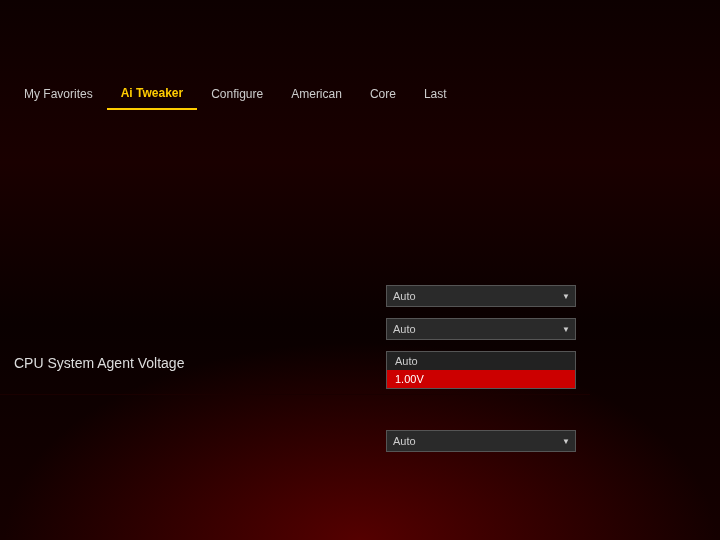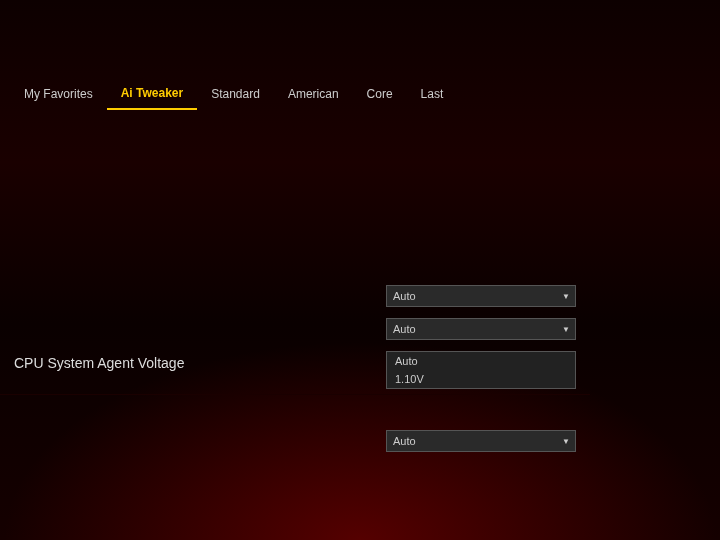--- a/index.html
+++ b/index.html
@@ -407,21 +407,21 @@
       <div class="top-bar-item">
         <span class="icon">?</span>
         <span>Hot Keys</span>
       </div>
     </div>
   </div>
 
   <div class="nav-tabs">
     <div class="nav-tab">My Favorites</div>
     <div class="nav-tab active" style="color:#ffcc00;border-bottom:2px solid #ffcc00;">Ai Tweaker</div>
-    <div class="nav-tab">Standard</div>
+    <div class="nav-tab">Configure</div>
     <div class="nav-tab">American</div>
     <div class="nav-tab">Core</div>
     <div class="nav-tab">Last</div>
   </div>
 
   <div class="content-area">
 
     <div class="main-panel">
       <div class="settings-list">
 
@@ -471,21 +471,21 @@
             </select>
             <span class="select-arrow">▼</span>
           </div>
         </div>
 
         <div class="setting-row" style="position:relative;align-items:flex-start;">
           <span class="setting-label" style="padding-top:4px;">CPU System Agent Voltage</span>
           <div style="position:relative;width:190px;">
             <div style="background:#222;border:1px solid #555;width:190px;">
               <div class="dropdown-item">Auto</div>
-              <div class="dropdown-item">1.10V</div>
+              <div class="dropdown-item hovered" style="background:#cc0000;color:#fff;">1.00V</div>
             </div>
           </div>
         </div>
 
         <div class="setting-row">
           <span class="setting-label">CPU Graphics Voltage Mode</span>
         </div>
 
         <div class="setting-row highlighted" style="background:#3d0000;">
           <span class="setting-label">PCH Core Voltage</span>

